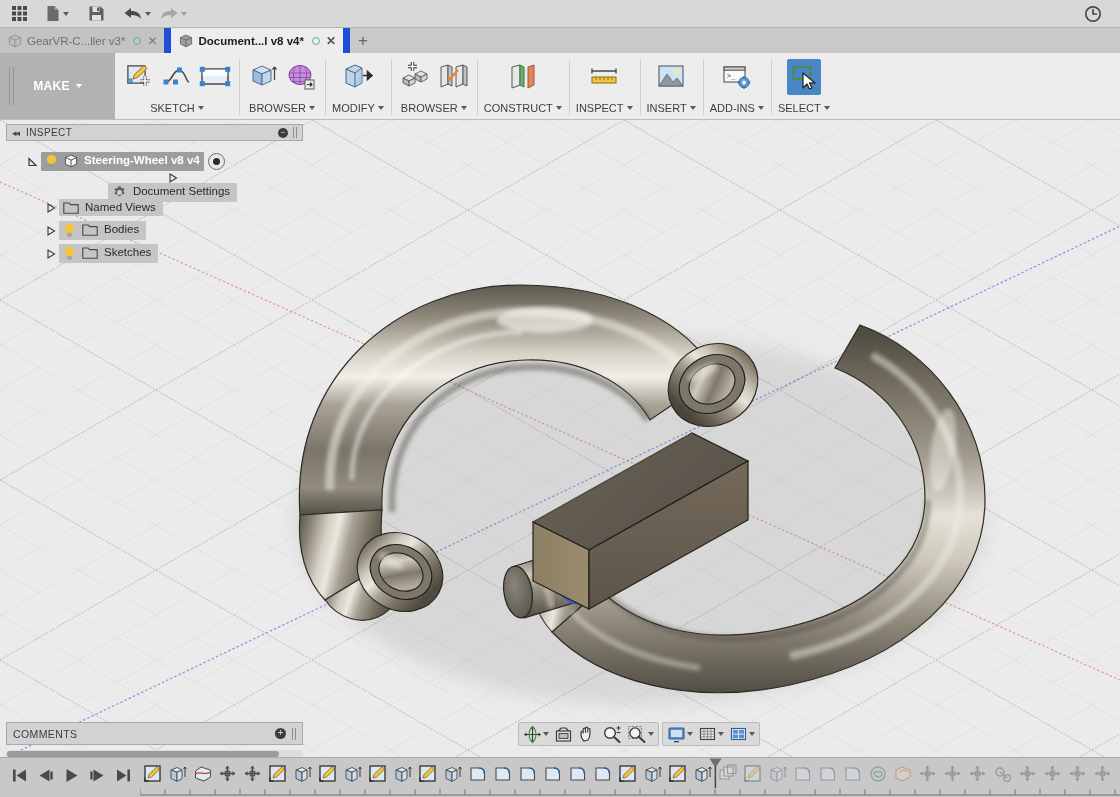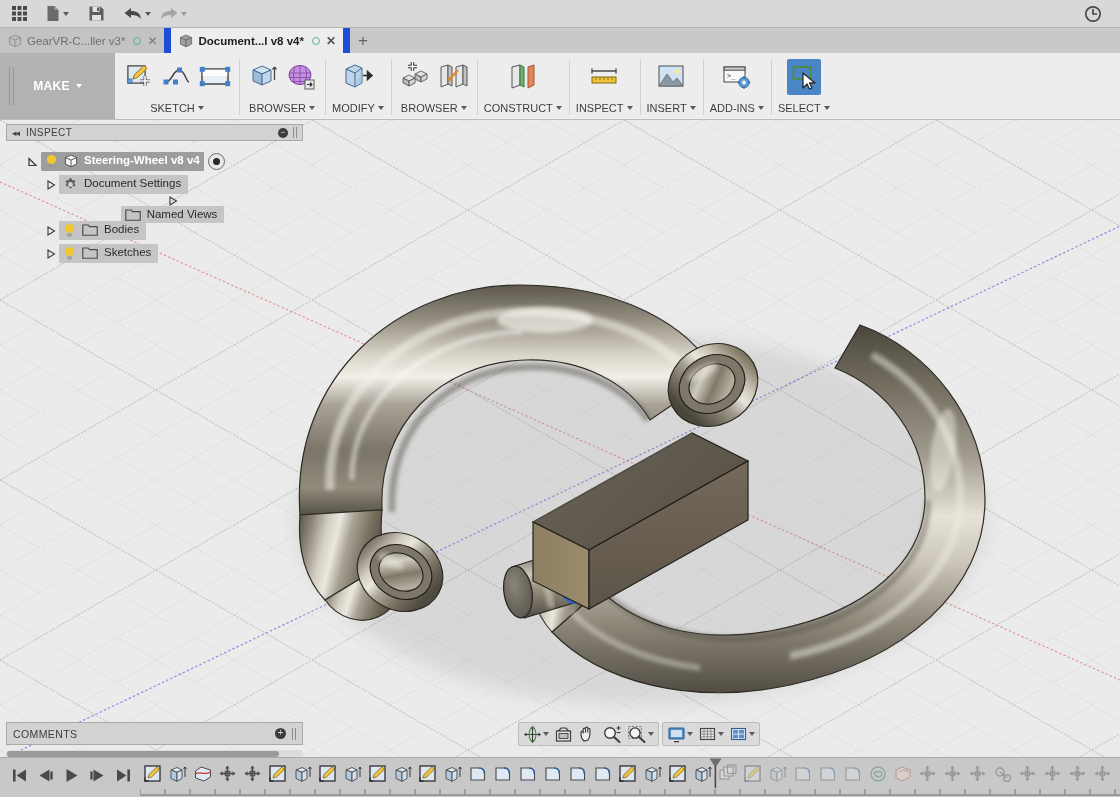--- a/index.html
+++ b/index.html
@@ -689,36 +689,36 @@
           <path d="M1.4 3.6 L7 6.1 L12.6 3.6" fill="none" stroke="#4a4a4a" stroke-width=".9"></path>
           <path d="M7 6.1 V12.8" fill="none" stroke="#4a4a4a" stroke-width=".9"></path>
         </svg>
         <span class="tname">Steering-Wheel v8 v4</span>
       </div>
       <div class="radio-btn">
           <i></i>
         </div>
     </div>
 
-    <div class="trow" style="padding-left:36px;">
+    <div class="trow" style="padding-left:36px;flex-direction:column;">
       <div class="twist">
         <svg width="10" height="10" viewBox="0 0 10 10">
           <path d="M2 1 L2 9 L8.5 5 Z" fill="none" stroke="#3a3a3a" stroke-width="1.1"></path>
         </svg>
       </div>
       <div class="tchip">
         <svg class="gearico" width="15" height="15" viewBox="0 0 16 16">
           <path d="M8 1.2 l1.3 .35 .35 1.5 1.25 .72 1.45-.55 .95 1.65 -1.1 1.05 0 1.44 1.1 1.05 -.95 1.65 -1.45-.55 -1.25 .72 -.35 1.5 -1.3 .35 -1.3-.35 -.35-1.5 -1.25-.72 -1.45 .55 -.95-1.65 1.1-1.05 0-1.44 -1.1-1.05 .95-1.65 1.45 .55 1.25-.72 .35-1.5 z" fill="#5f5f5f"></path>
           <circle cx="8" cy="8" r="2.6" fill="#d4d4d4"></circle>
         </svg>
         <span class="tname">Document Settings</span>
       </div>
     </div>
 
-    <div class="trow" style="padding-left:36px;flex-direction:column;">
+    <div class="trow" style="padding-left:36px;">
       <div class="twist">
         <svg width="10" height="10" viewBox="0 0 10 10">
           <path d="M2 1 L2 9 L8.5 5 Z" fill="none" stroke="#3a3a3a" stroke-width="1.1"></path>
         </svg>
       </div>
       <div class="tchip">
         <svg class="folderico" width="16" height="13" viewBox="0 0 16 13">
           <path d="M.8 2 h5.4 l1.3 1.6 h7.7 v8.6 h-14.4 z" fill="none" stroke="#4a4a4a" stroke-width="1.15"></path>
         </svg>
         <span class="tname">Named Views</span>

